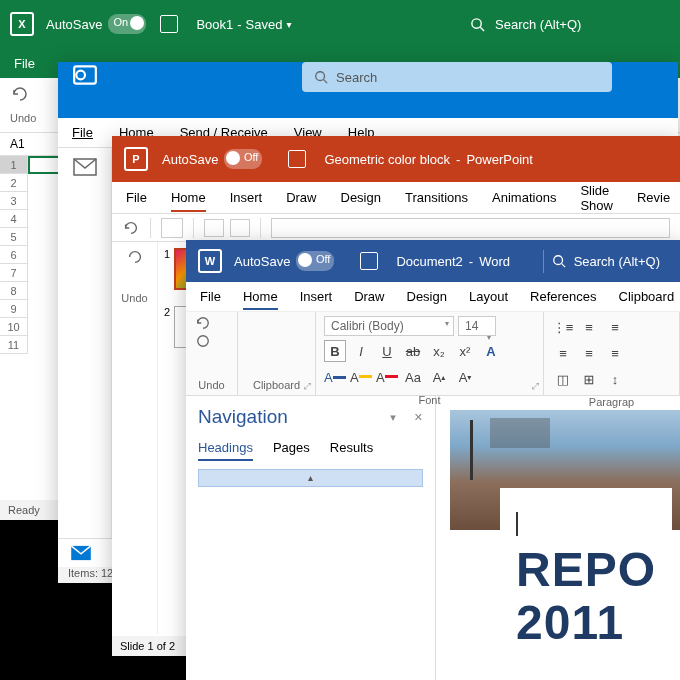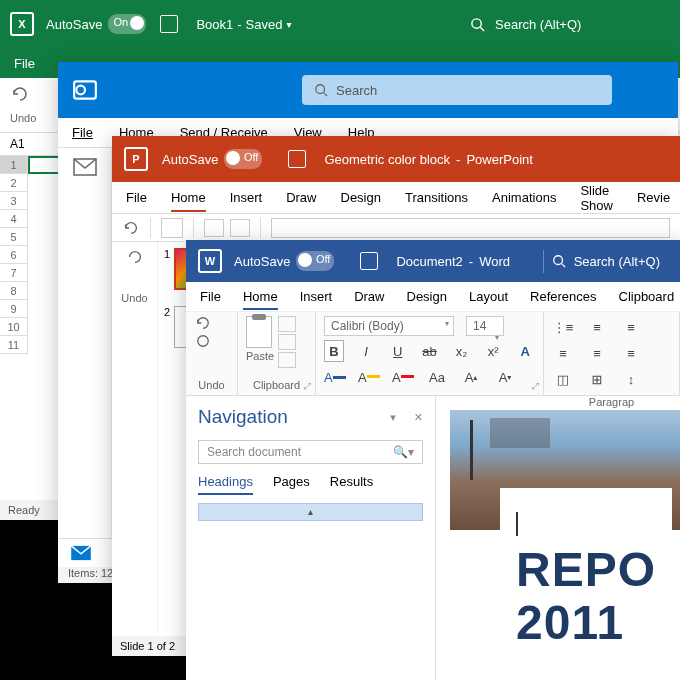--- a/index.html
+++ b/index.html
@@ -28,21 +28,21 @@
 .ex-grid{display:flex}
 .ex-rowh{width:28px}
 .ex-rowh div{height:18px;font-size:11px;text-align:center;border-bottom:1px solid #ddd;border-right:1px solid #ddd;color:#666;line-height:18px}
 .ex-rowh div.sel{background:#d2d2d2}
 .ex-cells{flex:1}
 .ex-cell-sel{width:80px;height:18px;border:2px solid #107c41;position:relative}
 .ex-status{position:absolute;bottom:0;left:0;right:0;height:20px;background:#f3f3f3;font-size:11px;padding:0 8px;line-height:20px;color:#555}
 
 
 .outlook{left:58px;top:62px;width:620px;height:520px}
-.ol-title{height:56px;background:#0078d4;display:flex;align-items:center;padding:0 14px}
+.ol-title{height:56px;background:#0078d4;display:flex;padding:0 14px}
 .ol-logo{width:26px;height:26px;color:#fff;margin-right:14px}
 .ol-search{flex:1;max-width:310px;margin-left:190px;height:30px;background:#b3d7f2;border-radius:4px;display:flex;align-items:center;padding:0 12px;font-size:13px;color:#555}
 .ol-search svg{margin-right:8px}
 .ol-menu{height:30px;display:flex;align-items:center;padding:0 14px;gap:26px;font-size:13px;border-bottom:1px solid #ddd}
 .ol-menu span:first-child{text-decoration:underline}
 .ol-body{display:flex;height:calc(100% - 106px)}
 .ol-side{width:54px;border-right:1px solid #eee;padding-top:10px;text-align:center}
 .ol-env{width:24px;height:18px;}
 .ol-nav{width:130px;padding:8px 0;font-size:13px}
 .ol-sect{display:flex;align-items:center;padding:6px 8px;color:#333}
@@ -73,21 +73,21 @@
 .wd-title{height:42px;background:#2b579a;display:flex;align-items:center;color:#fff;font-size:13px;padding:0 12px}
 .wd-logo{width:24px;height:24px;border:2px solid #fff;border-radius:3px;display:flex;align-items:center;justify-content:center;font-weight:bold;font-size:11px;margin-right:12px}
 .wd-search{margin-left:auto;display:flex;align-items:center;font-size:13px;padding:4px 8px;border-left:1px solid rgba(255,255,255,.3)}
 .wd-search svg{margin-right:8px}
 .wd-menu{height:30px;display:flex;align-items:center;padding:0 14px;gap:22px;font-size:13px;border-bottom:1px solid #eee}
 .wd-menu .active{border-bottom:2px solid #2b579a;padding-bottom:4px;margin-bottom:-6px}
 .wd-rib{height:84px;display:flex;border-bottom:1px solid #ddd;background:#fafafa}
 .wd-grp{border-right:1px solid #ddd;padding:4px 8px;display:flex;flex-direction:column;font-size:11px;color:#666;position:relative}
 .wd-grp-lbl{text-align:center;margin-top:auto;padding-top:2px}
 .wd-grp-expand{position:absolute;bottom:3px;right:4px;font-size:9px;color:#888}
-.wd-font-row{display:flex;gap:12px;margin-bottom:4px}
+.wd-font-row{display:flex;gap:4px;margin-bottom:4px}
 .wd-font-sel{border:1px solid #ccc;background:#fff;font-size:12px;padding:2px 18px 2px 6px;position:relative}
 .wd-font-sel::after{content:'▾';position:absolute;right:4px;font-size:8px;color:#888}
 .wd-btn{width:22px;height:22px;display:flex;align-items:center;justify-content:center;font-size:13px;color:#444}
 .wd-btn.bold{border:1px solid #aaa;background:#fff;font-weight:bold}
 .wd-body{display:flex;height:calc(100% - 156px)}
 .wd-nav{width:250px;border-right:1px solid #ddd;padding:10px 12px;background:#fff}
 .wd-nav-title{font-size:19px;color:#2b579a;font-weight:400;margin-bottom:12px;display:flex;align-items:center}
 .wd-nav-title .ctrls{margin-left:auto;font-size:11px;color:#888;display:flex;gap:18px}
 .wd-nav-search{border:1px solid #ccc;padding:4px 8px;font-size:12px;color:#888;display:flex;align-items:center;margin-bottom:10px}
 .wd-nav-tabs{display:flex;gap:20px;font-size:13px;margin-bottom:8px}
@@ -314,33 +314,20 @@
       <svg width="18" height="14" viewBox="0 0 20 16">
           <path d="M4 8 A6 6 0 1 1 10 14" fill="none" stroke="#666" stroke-width="1.5"></path>
           <path d="M4 4 L4 8 L8 8" fill="none" stroke="#666" stroke-width="1.5"></path>
         </svg>
       <svg width="18" height="14" viewBox="0 0 20 16" style="margin-top:4px">
           <circle cx="10" cy="8" r="6" fill="none" stroke="#666" stroke-width="1.5"></circle>
         </svg>
       <div class="wd-grp-lbl">Undo</div>
     </div>
     <div class="wd-grp" style="width:78px">
-      <div style="display:flex;gap:4px">
-        <div style="text-align:center">
-          <div style="width:26px;height:32px;border:1px solid #bbb;background:#fff;position:relative">
-              <div style="width:14px;height:6px;background:#888;margin:-3px auto 0;border-radius:2px"></div>
-            </div>
-          <div style="font-size:11px;margin-top:2px">Paste</div>
-        </div>
-        <div style="display:flex;flex-direction:column;gap:2px">
-          <div style="width:18px;height:16px;border:1px solid #ccc"></div>
-          <div style="width:18px;height:16px;border:1px solid #ccc"></div>
-          <div style="width:18px;height:16px;border:1px solid #ccc"></div>
-        </div>
-      </div>
       <div class="wd-grp-lbl">Clipboard</div>
       <div class="wd-grp-expand">⤢</div>
     </div>
     <div class="wd-grp" style="width:228px">
       <div class="wd-font-row">
         <div class="wd-font-sel" style="width:130px"><span>Calibri (Body)</span></div>
         <div class="wd-font-sel" style="width:38px"><span>14</span></div>
       </div>
       <div class="wd-font-row">
         <div class="wd-btn bold">B</div>
@@ -352,20 +339,21 @@
         <div class="wd-btn" style="color:#2b579a;font-weight:bold">A</div>
       </div>
       <div class="wd-font-row">
         <div class="wd-btn" style="color:#2b579a">A<span style="border-bottom:3px solid #2b579a;display:block;width:14px"></span></div>
         <div class="wd-btn">A<span style="border-bottom:3px solid #ffc000;display:block;width:14px;margin-top:-2px"></span></div>
         <div class="wd-btn">A<span style="border-bottom:3px solid #e81123;display:block;width:14px;margin-top:-2px"></span></div>
         <div class="wd-btn">Aa</div>
         <div class="wd-btn">A<sup style="font-size:8px">▴</sup></div>
         <div class="wd-btn">A<sup style="font-size:8px">▾</sup></div>
       </div>
+      <div class="wd-grp-lbl">Font</div>
       <div class="wd-grp-expand">⤢</div>
     </div>
     <div class="wd-grp" style="flex:1">
       <div class="wd-font-row">
         <div class="wd-btn">⋮≡</div>
         <div class="wd-btn">≡</div>
         <div class="wd-btn">≡</div>
       </div>
       <div class="wd-font-row">
         <div class="wd-btn">≡</div>
@@ -382,24 +370,20 @@
   </div>
   <div class="wd-body">
     <div class="wd-nav">
       <div class="wd-nav-title">
         <span>Navigation</span>
         <div class="ctrls">
           <span>▾</span>
           <span>✕</span>
         </div>
       </div>
-      <div class="wd-nav-search">
-        <span style="flex:1">Search document</span>
-        <span>🔍▾</span>
-      </div>
       <div class="wd-nav-tabs">
         <span class="act">Headings</span>
         <span>Pages</span>
         <span>Results</span>
       </div>
       <div class="wd-nav-jump">▴</div>
     </div>
     <div class="wd-doc">
       <div class="wd-img">
         <div style="position:absolute;top:10px;left:20px;width:3px;height:60px;background:#333"></div>

